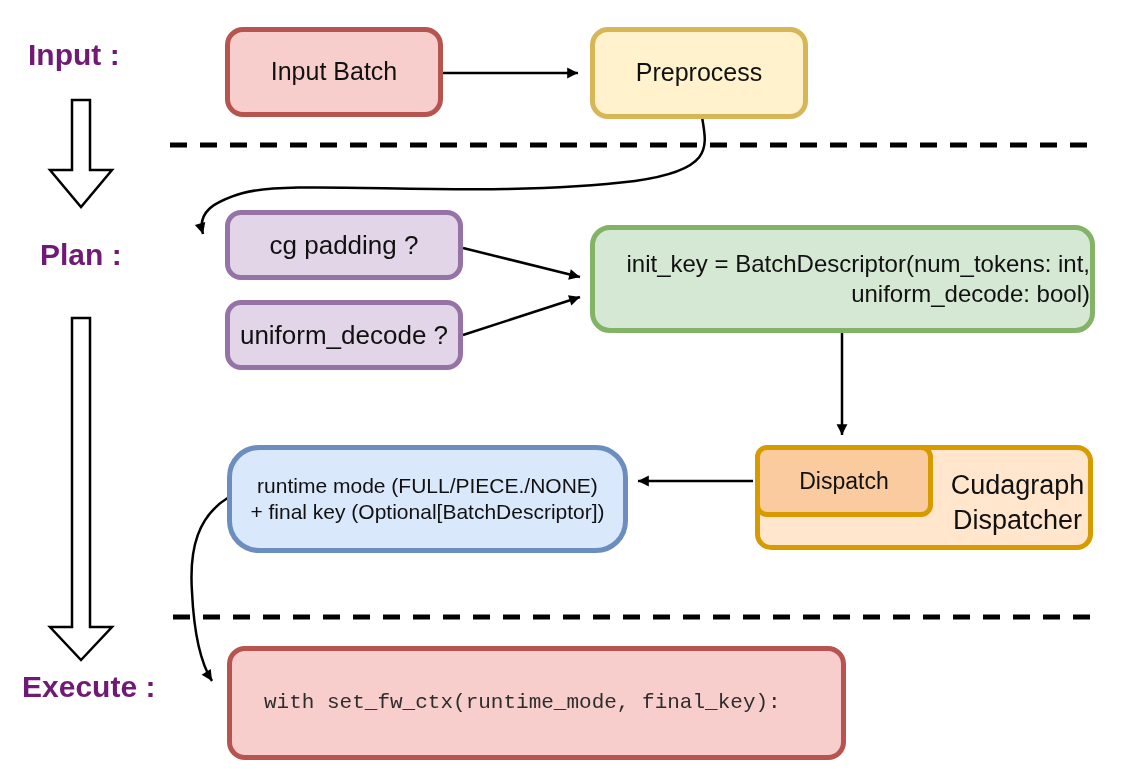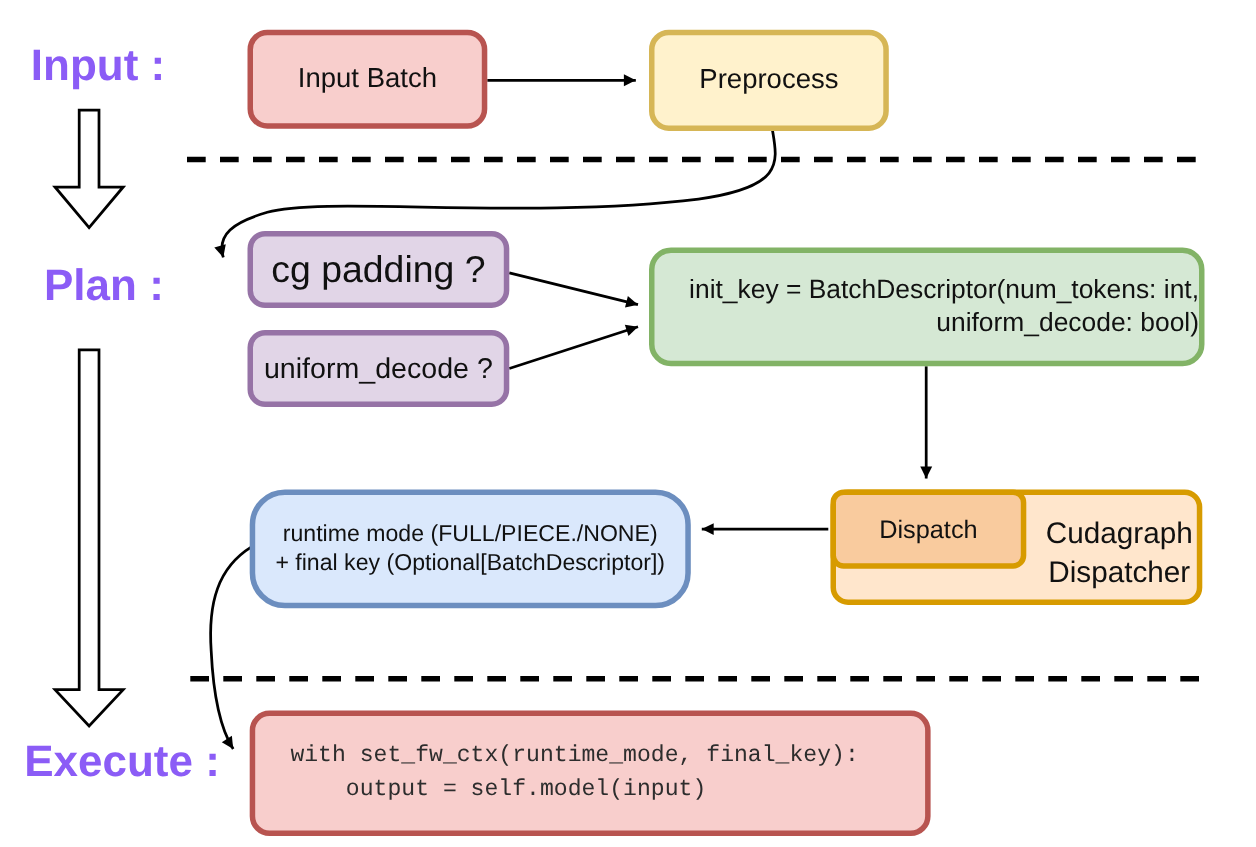--- a/index.html
+++ b/index.html
@@ -2,38 +2,38 @@
 <html><head>
 <meta charset="utf-8">
 <style>
   html,body { margin:0; padding:0; background:#ffffff; }
   #canvas {
     position:relative; width:1142px; height:770px; background:#ffffff;
     font-family:"Liberation Sans", sans-serif; overflow:hidden;
   }
   #wires { position:absolute; left:0; top:0; width:1142px; height:770px; }
   .stage-label {
-    position:absolute; font-weight:bold; font-size:40px; color:#8b5cf6;
+    position:absolute; font-weight:bold; font-size:30px; color:#701a75;
     white-space:nowrap; line-height:1;
   }
   .node {
     position:absolute; box-sizing:border-box; border:5px solid #f97316;
     display:flex; flex-direction:column; align-items:center; justify-content:center;
     text-align:center; color:#111; line-height:1.25;
   }
   .node-red     { background:#f8cecc; border-color:#b85450; border-radius:18px; }
   .node-yellow  { background:#fff2cc; border-color:#d6b656; border-radius:18px; }
   .node-purple  { background:#e1d5e7; border-color:#9673a6; border-radius:16px; }
   .node-green   { background:#d5e8d4; border-color:#82b366; border-radius:20px; }
   .node-blue    { background:#dae8fc; border-color:#6c8ebf; border-radius:32px; }
   .node-orange-outer { background:#ffe6cc; border-color:#d79b00; border-radius:16px; }
   .node-orange-inner { background:#f9cb9e; border-color:#d79b00; border-radius:12px; }
   #input-batch   { left:225px; top:27px;  width:218px; height:90px;  font-size:25px; }
   #preprocess    { left:590px; top:27px;  width:218px; height:92px;  font-size:25px; }
-  #cg-padding    { left:225px; top:210px; width:238px; height:70px;  font-size:34px; }
+  #cg-padding    { left:225px; top:210px; width:238px; height:70px;  font-size:26px; }
   #uniform-decode{ left:225px; top:300px; width:238px; height:70px;  font-size:26px; }
   #init-key      { left:590px; top:225px; width:505px; height:108px; font-size:24px;align-items:flex-end; }
   #cudagraph-outer { left:755px; top:445px; width:338px; height:105px; }
   #cudagraph-label { position:absolute; left:180px; top:0; width:155px; height:106px;
                      display:flex; align-items:center; justify-content:center;
                      text-align:center; font-size:27px; line-height:1.3; }
   #dispatch-inner  { left:755px; top:445px; width:178px; height:72px; font-size:23px; }
   #runtime-mode  { left:227px; top:445px; width:401px; height:108px; font-size:21px; }
   #execute-code  {
     left:227px; top:646px; width:619px; height:114px;
@@ -103,16 +103,15 @@
     <span>Dispatch</span>
   </div>
 
   <div class="node node-blue" id="runtime-mode">
     <span>runtime mode (FULL/PIECE./NONE)</span>
     <span>+ final key (Optional[BatchDescriptor])</span>
   </div>
 
   <div class="node node-red" id="execute-code">
     <span class="pre-line">with set_fw_ctx(runtime_mode, final_key):</span>
-    <span class="pre-line">    output = self.model(input)</span>
   </div>
 
 </div>
 
 </body></html>

